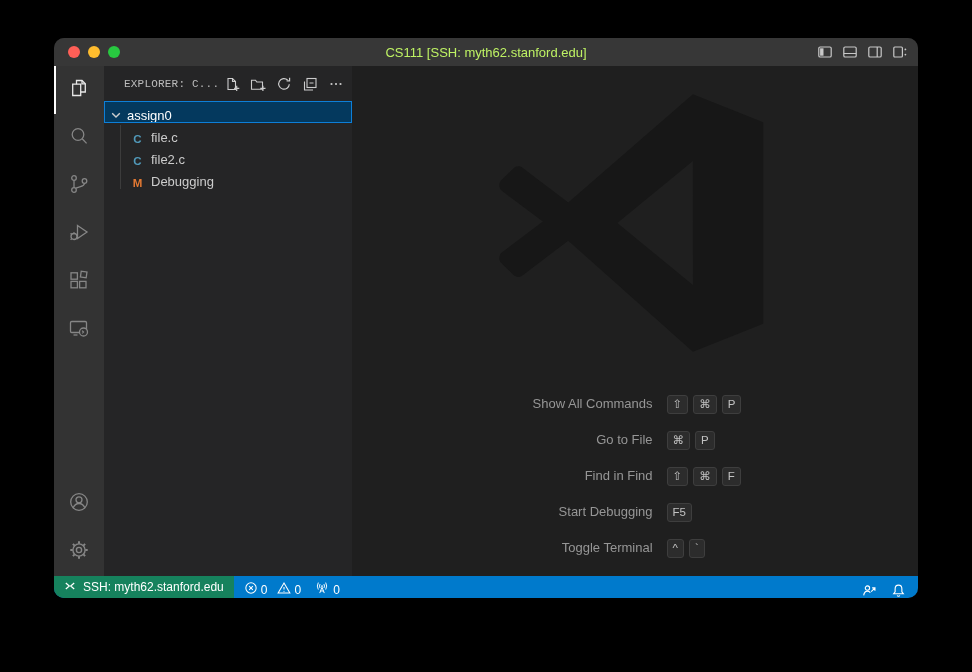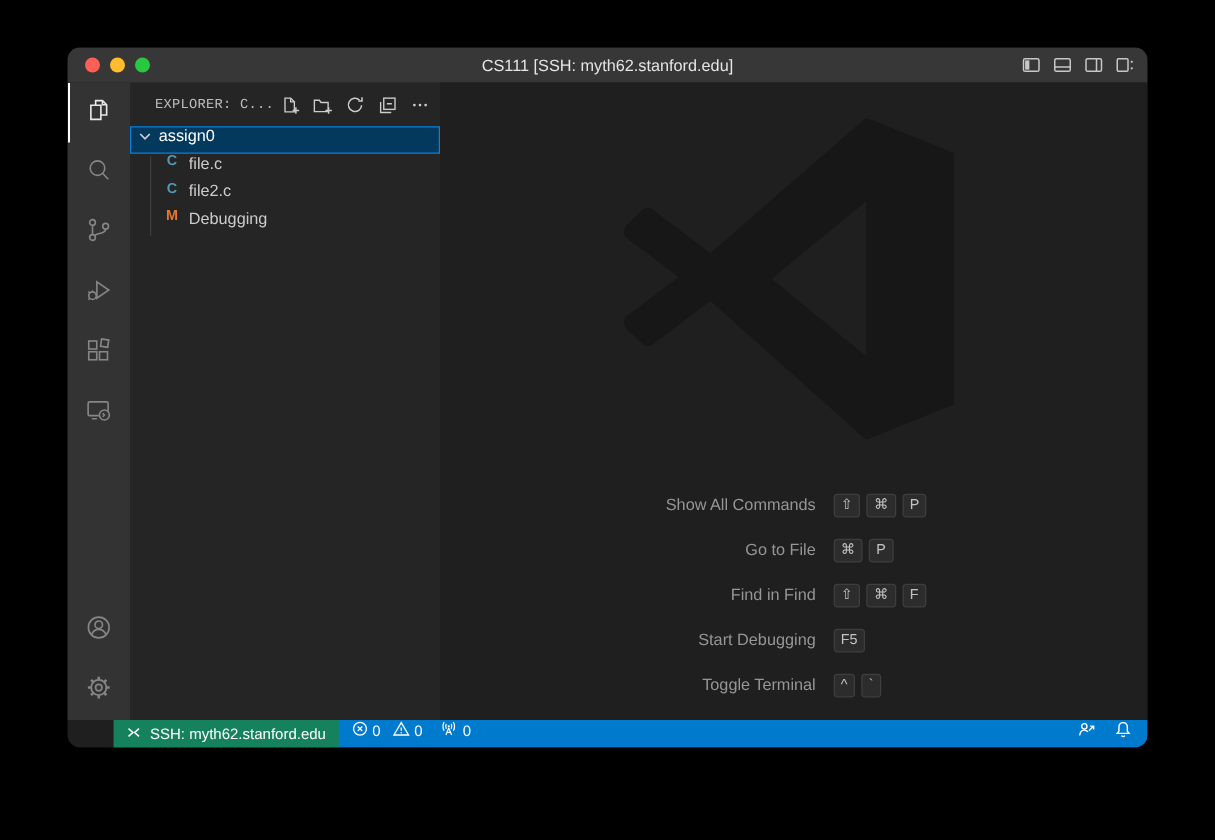--- a/index.html
+++ b/index.html
@@ -11,62 +11,62 @@
     box-shadow:0 18px 50px rgba(0,0,0,.8); }
 
   
   .titlebar { position:relative; height:28px; flex:0 0 28px; background:#373737;
     display:flex; align-items:center; }
   .traffic { position:absolute; left:14px; top:0; height:100%; display:flex; align-items:center; gap:8px; }
   .traffic span { width:12px; height:12px; border-radius:50%; display:block; }
   .tl-close { background:#ff5f57; }
   .tl-min { background:#febc2e; }
   .tl-zoom { background:#28c840; }
-  .win-title { width:100%; text-align:center; font-size:13px; color:#e5e5e5; }
+  .win-title { width:100%; text-align:center; font-size:13px; color:#bef264; }
   .layout-btns { position:absolute; right:10px; top:0; height:100%; display:flex; align-items:center; gap:9px; color:#c8c8c8; }
   .layout-btns svg { display:block; }
 
   
   .main { flex:1; display:flex; min-height:0; }
 
   .activitybar { width:50px; background:#333333; display:flex; flex-direction:column; color:#868686; }
   .act-item { height:48px; display:flex; align-items:center; justify-content:center; position:relative; cursor:pointer; }
   .act-item.active { color:#e8e8e8; box-shadow:inset 2px 0 0 #ffffff; }
   .act-bottom { margin-top:auto; }
 
   .sidebar { width:248px; background:#252526; display:flex; flex-direction:column; }
   .side-header { height:35px; display:flex; align-items:center; padding:0 8px 0 20px;font-family:Liberation Mono, monospace; }
   .side-title { font-size:11px; color:#bcbcbc; letter-spacing:.2px; white-space:nowrap; overflow:hidden; flex:1; }
   .side-actions { display:flex; align-items:center; gap:10px; color:#cccccc; }
   .side-actions span { display:flex; cursor:pointer; }
 
   .tree { position:relative; font-size:13px; color:#cccccc; }
   .indent-guide { position:absolute; left:16px; top:24px; width:1px; height:64px; background:#3c3c3c; }
-  .trow { height:22px; display:flex; align-items:flex-start; cursor:pointer; }
+  .trow { height:22px; display:flex; align-items:flex-end; cursor:pointer; }
   .trow.selected { background:#04395e; outline:1px solid #0d7fd8; outline-offset:-1px; color:#ffffff; }
   .trow .chev { display:flex; margin:0 3px 0 4px; color:#cfcfcf; }
   .trow .badge { width:15px; margin:0 6px 0 26px; text-align:center; font-weight:bold; font-size:11.5px; }
   .badge.c-icon { color:#519aba; }
   .badge.m-icon { color:#e37933; }
 
   
   .editor { flex:1; position:relative; background:#1f1f1f; }
   .wm-logo { position:absolute; left:50%; top:26px; transform:translateX(-50%); }
   .shortcuts { position:absolute; left:4px; right:0; top:328px; display:grid;
     grid-template-columns:max-content max-content; justify-content:center;
     column-gap:14px; row-gap:16px; align-items:center; }
   .sc-label { text-align:right; font-size:13px; color:#969696; line-height:20px; }
   .sc-keys { display:flex; gap:5px; }
   .sc-keys kbd { font-family:"Liberation Sans","DejaVu Sans",sans-serif; font-size:11.5px; color:#c2c2c2;
     background:#2c2c2c; border:1px solid #3e3e3e; border-radius:3px;
     min-width:12px; padding:1px 5px 2px; text-align:center; line-height:14px; display:inline-block; }
 
   
-  .statusbar { height:22px; flex:0 0 22px; background:#007acc; display:flex; align-items:flex-start;
-    color:#ffffff; font-size:12px;margin-left:37px; }
+  .statusbar { height:22px; flex:0 0 22px; background:#007acc; display:flex; align-items:flex-end;
+    color:#ffffff; font-size:12px; }
   .sb-remote { height:100%; background:#16825d; display:flex; align-items:center; gap:6px;
     padding:0 10px 0 9px; cursor:pointer; white-space:nowrap; }
   .sb-group { display:flex; align-items:center; gap:4px; margin-left:10px; cursor:pointer; }
   .sb-group .pair { display:flex; align-items:center; gap:3px; }
   .sb-group .pair + .pair { margin-left:6px; }
   .sb-ports { margin-left:14px; }
   .sb-right { margin-left:auto; display:flex; align-items:center; gap:14px; padding-right:12px; }
   .sb-right span { display:flex; cursor:pointer; }
   svg { flex:none; }
 </style>

